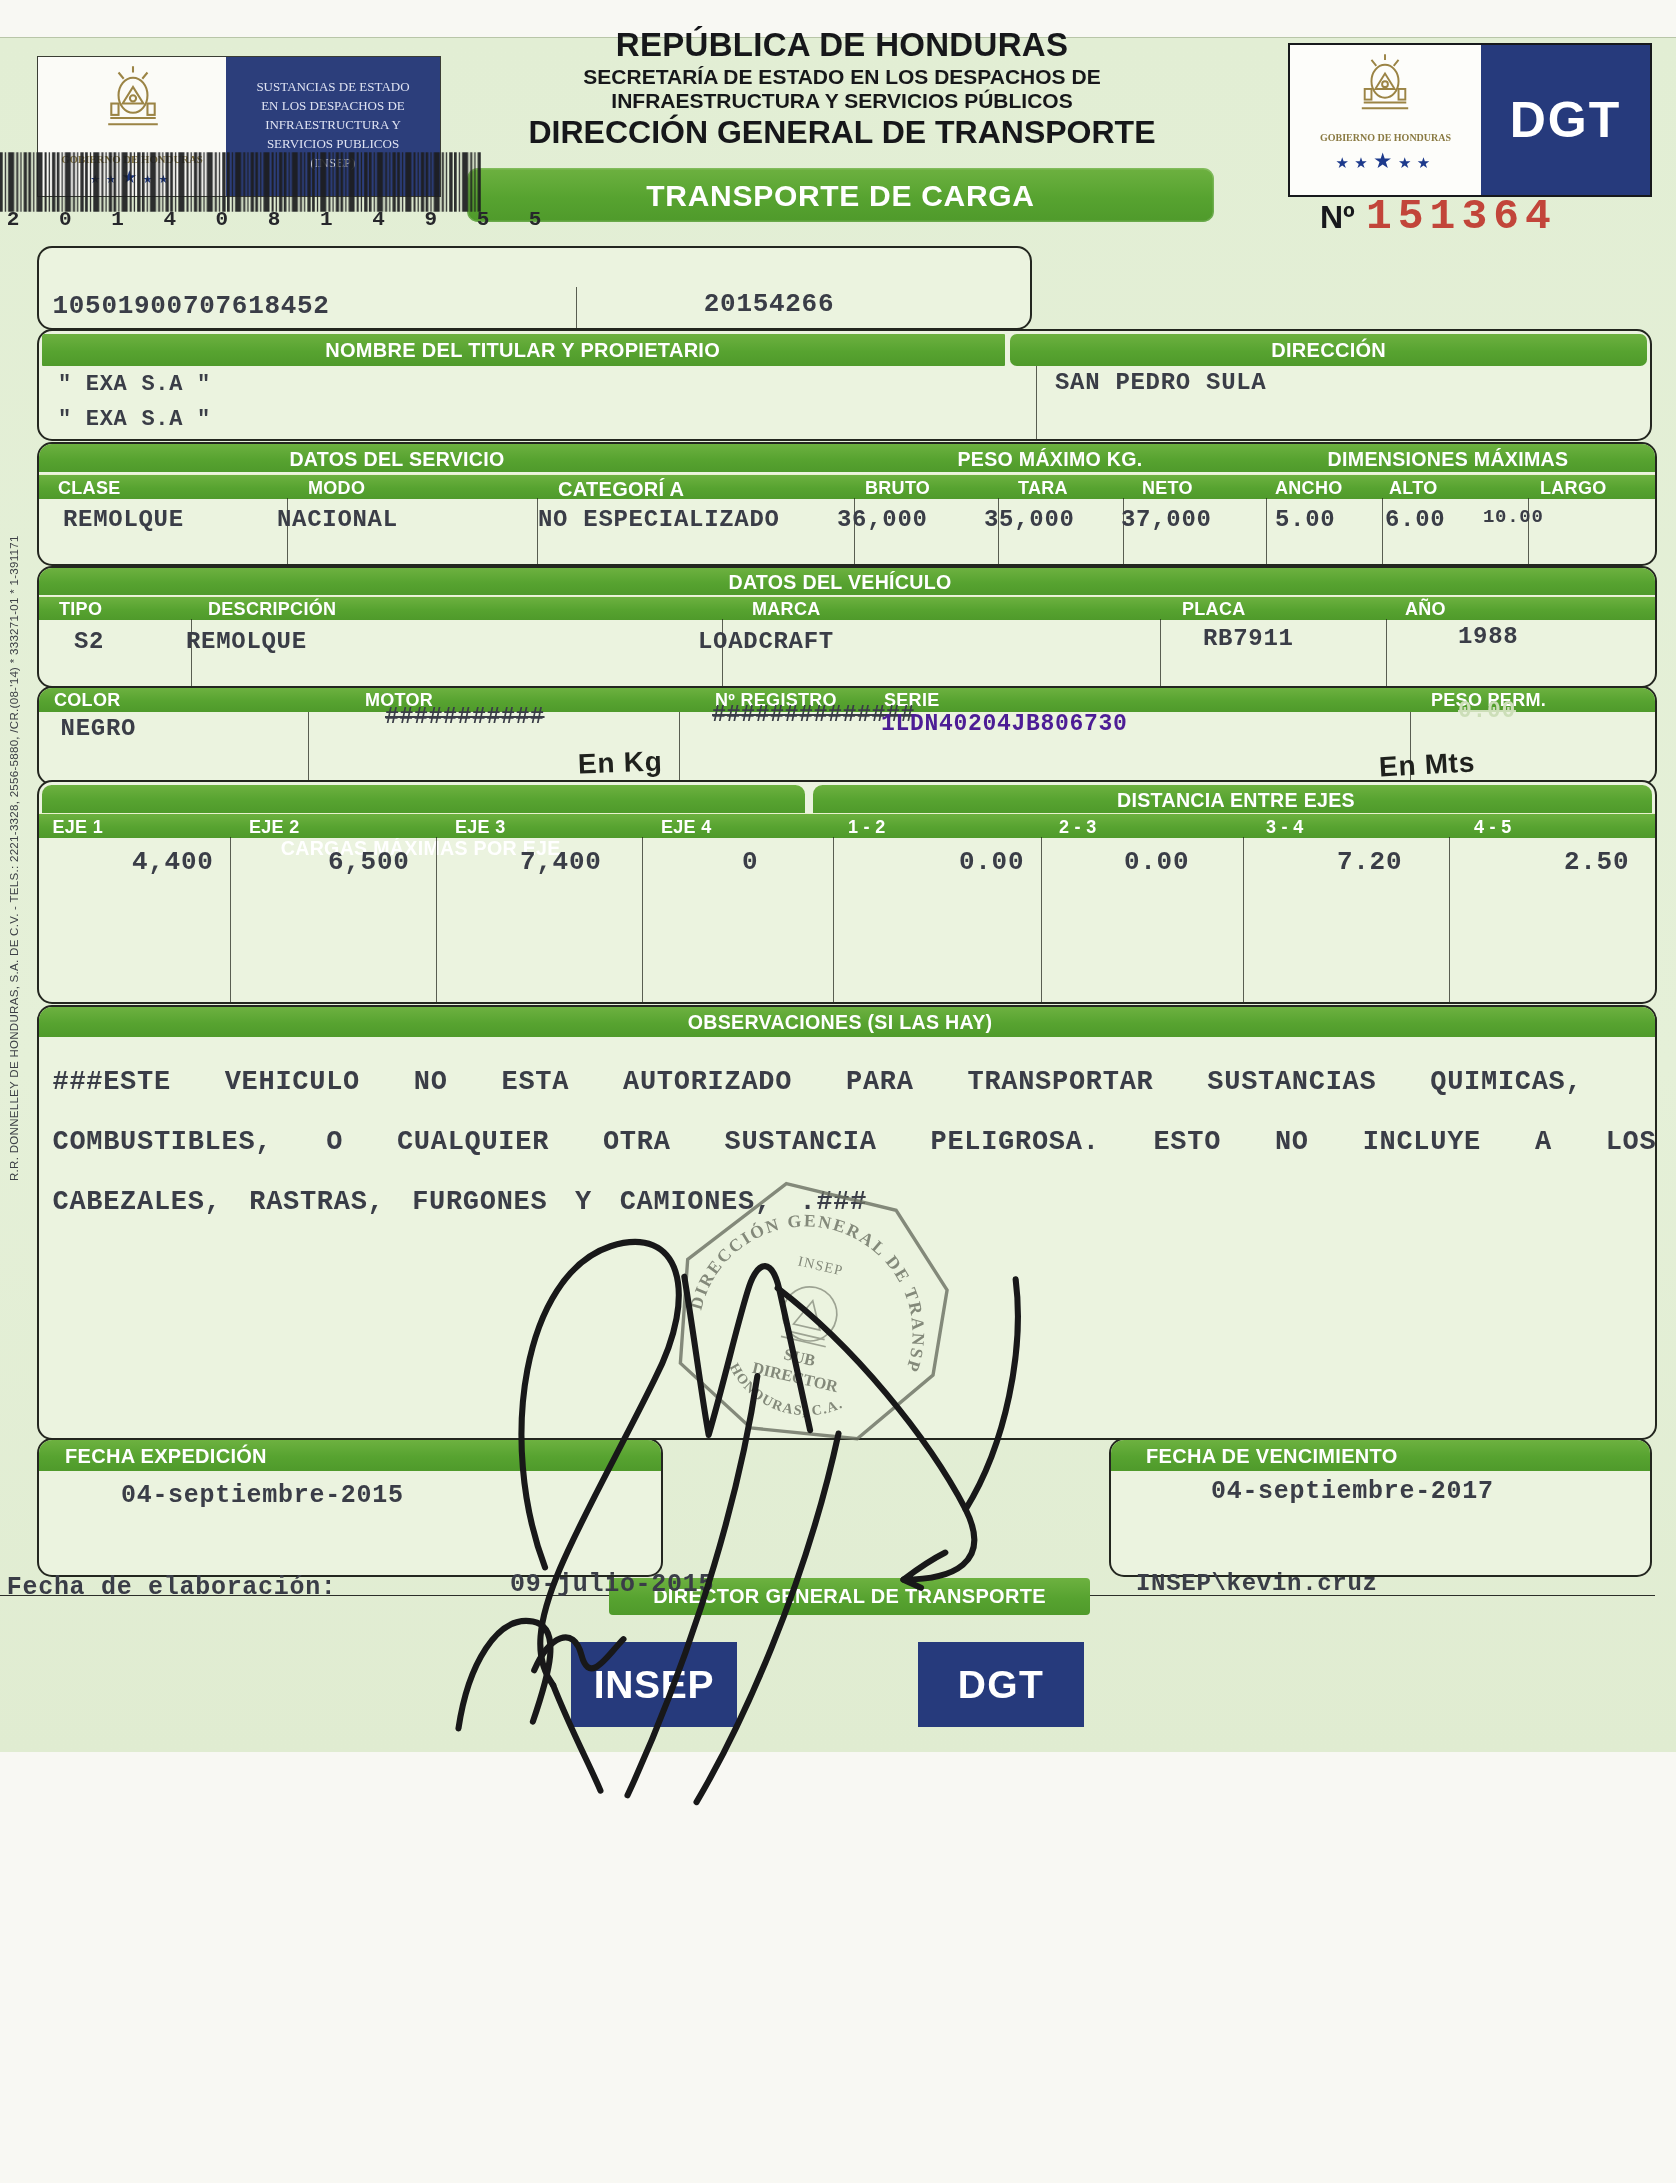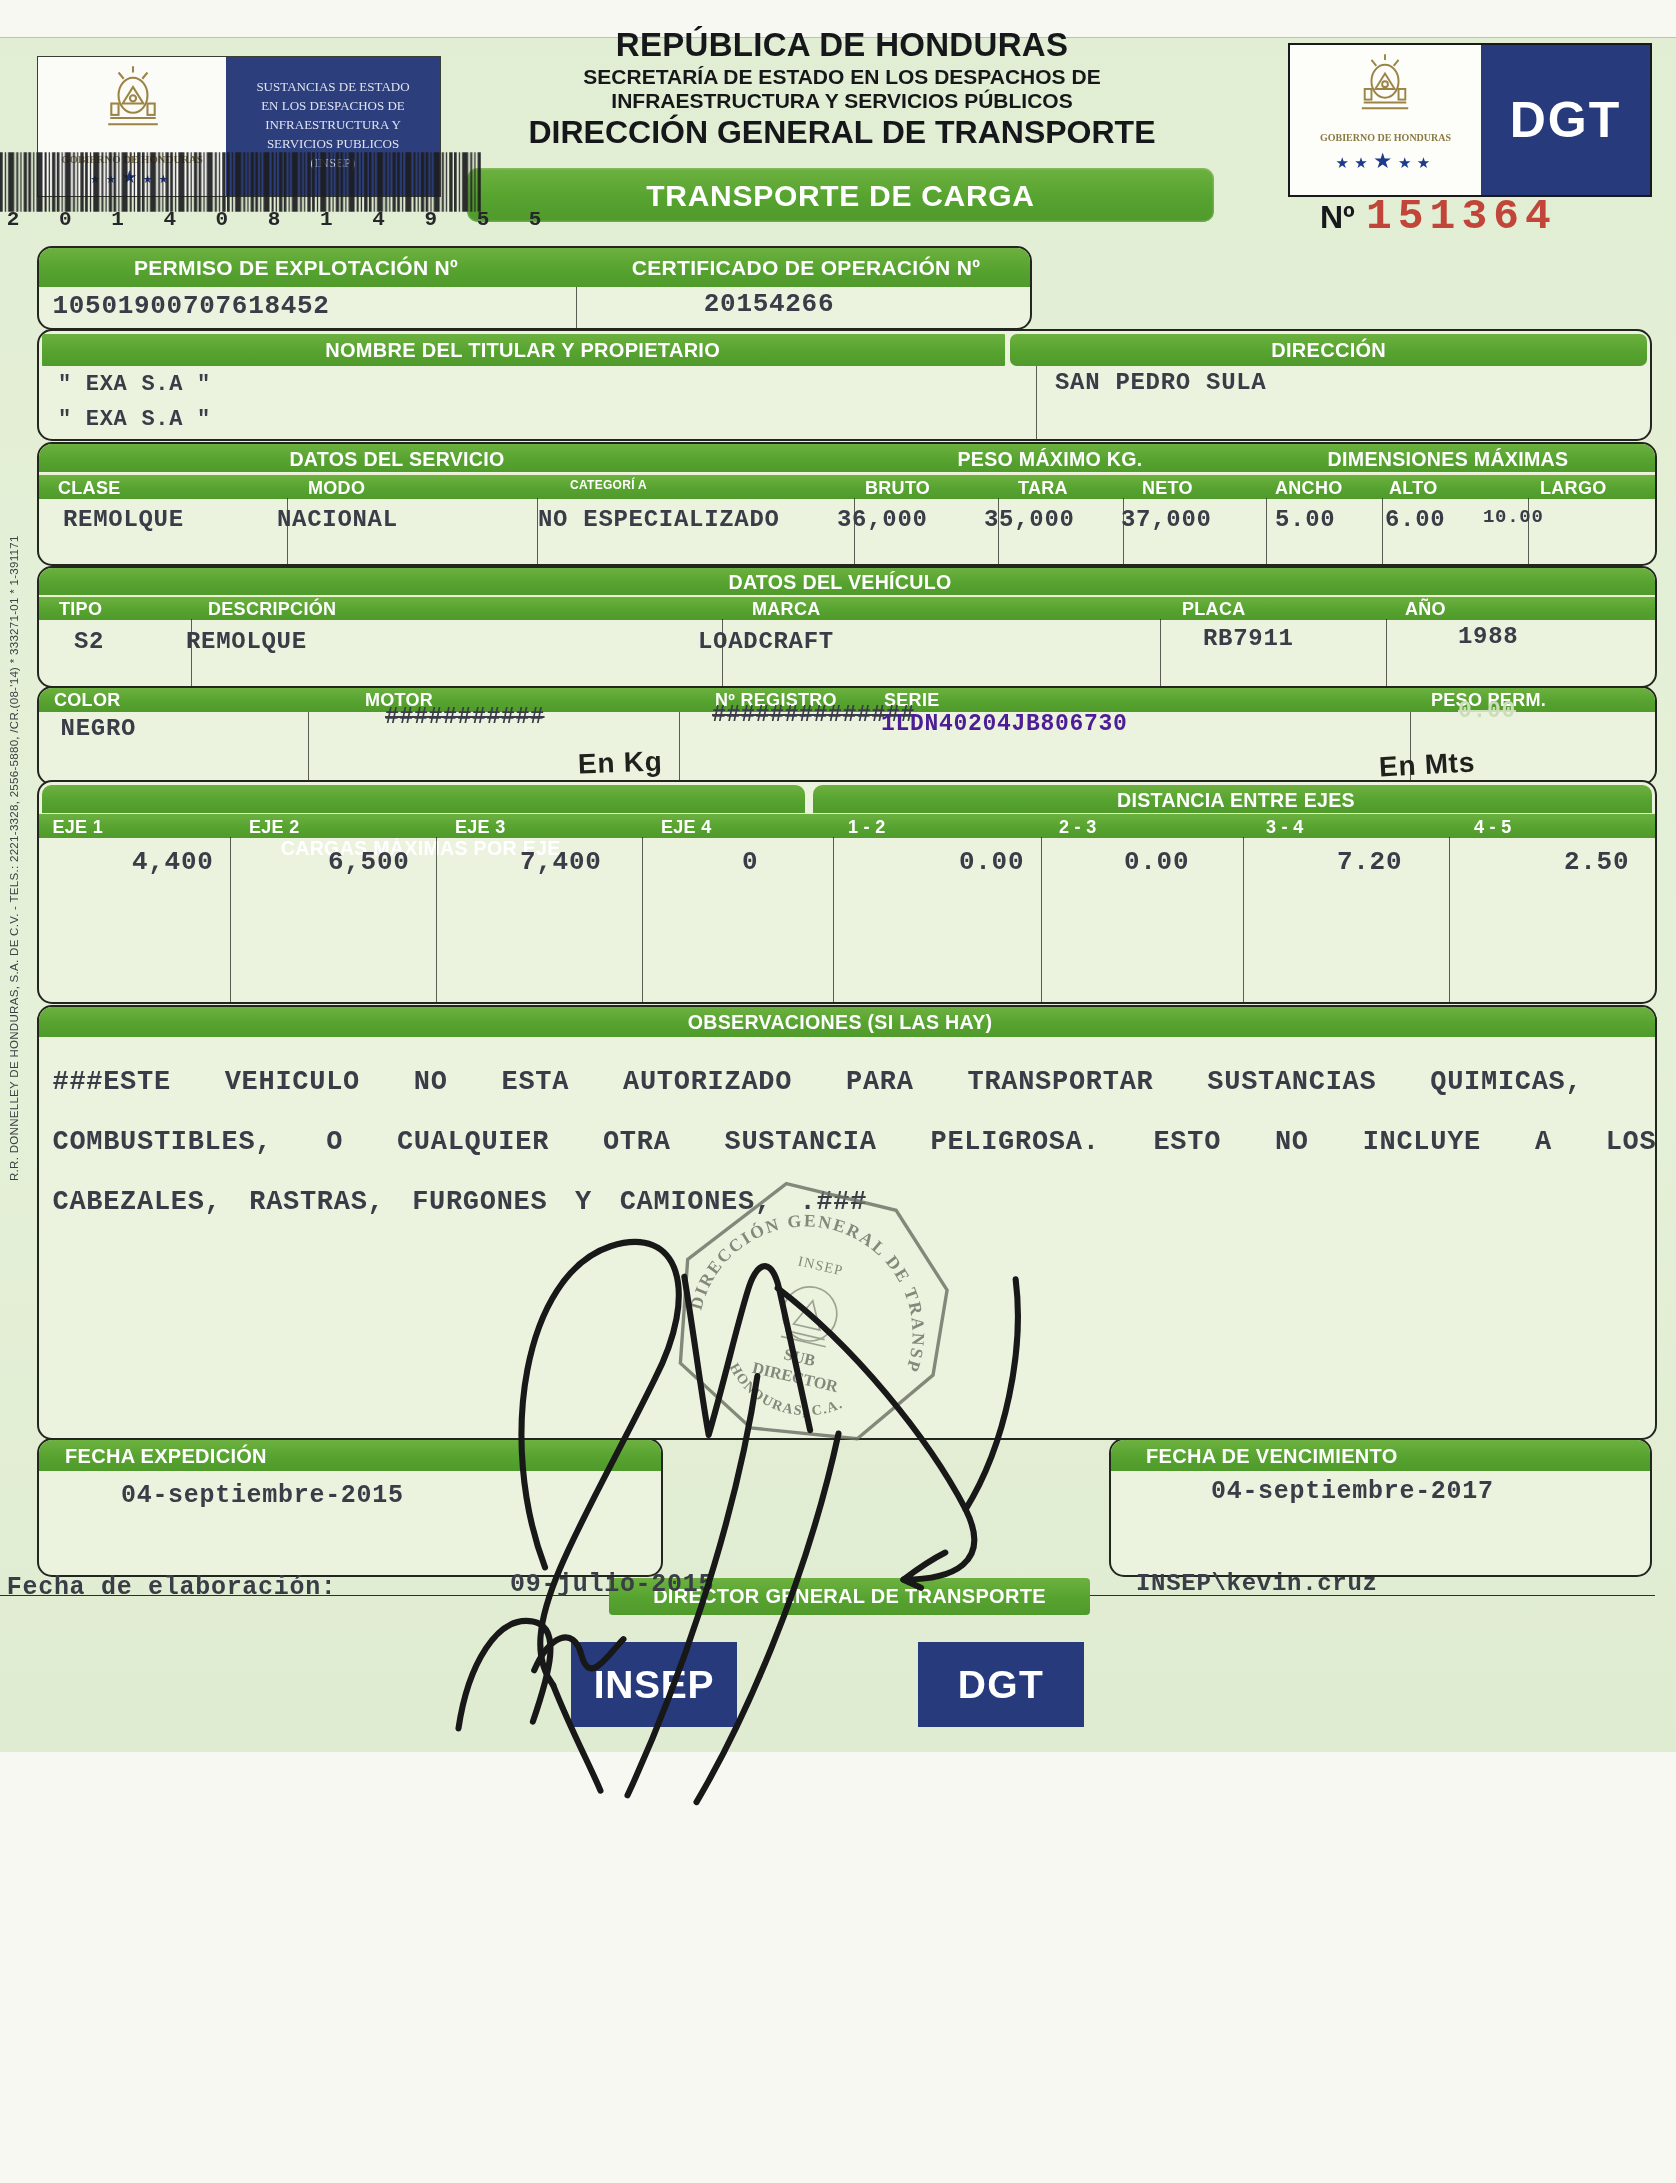--- a/index.html
+++ b/index.html
@@ -115,24 +115,20 @@
       </div>
     </div>
     <div class="navy" style="position:absolute;left:191px;top:0;right:0;height:100%;display:flex;align-items:center;justify-content:center;">
       <span style="color:#fff;font-weight:700;font-size:50px;letter-spacing:2px;">DGT</span>
     </div>
   </div>
   <div style="position:absolute;left:1320px;top:161px;font-size:32px;font-weight:700;color:#17181c;">Nº</div>
   <div class="val" style="left:1366px;top:154px;font-size:43px;color:#c2453a;letter-spacing:6px;">151364</div>
 
   <div class="box" style="left:37px;top:208px;width:991px;height:80px;">
-    <div class="gbar" style="left:0;top:0;right:0;height:39px;">
-      <div class="glabel c" style="left:257px;top:8px;font-size:21px;">PERMISO DE EXPLOTACIÓN Nº</div>
-      <div class="glabel c" style="left:767px;top:8px;font-size:21px;">CERTIFICADO DE OPERACIÓN Nº</div>
-    </div>
     <div class="vline" style="left:537px;top:39px;bottom:0;"></div>
     <div class="val" style="left:13.5px;top:43px;font-size:26px;">10501900707618452</div>
     <div class="val c" style="left:730px;top:41px;font-size:26px;">20154266</div>
   </div>
 
   <div class="box" style="left:37px;top:291px;width:1611px;height:108px;">
     <div class="gbar" style="left:2.7px;top:2.7px;width:963px;height:32px;border-radius:1px;">
       <div class="glabel c" style="left:481px;top:5.4px;font-size:20px;">NOMBRE DEL TITULAR Y PROPIETARIO</div>
     </div>
     <div class="gbar" style="left:971px;top:2.7px;right:2.7px;height:32px;border-radius:6.8px;">
@@ -146,21 +142,21 @@
 
   <div class="box" style="left:37px;top:404px;width:1616px;height:120px;">
     <div class="gbar" style="left:0;top:0;right:0;height:28px;">
       <div class="glabel c" style="left:358px;top:4px;font-size:19.6px;">DATOS DEL SERVICIO</div>
       <div class="glabel c" style="left:1011px;top:4px;font-size:19.6px;">PESO MÁXIMO KG.</div>
       <div class="glabel c" style="left:1409px;top:4px;font-size:19.6px;">DIMENSIONES MÁXIMAS</div>
     </div>
     <div class="gbar" style="left:0;top:30px;right:0;height:24px;border-top:1.4px solid #e9f1cf;">
       <div class="glabel" style="left:19px;top:2.7px;font-size:18px;">CLASE</div>
       <div class="glabel" style="left:269px;top:2.7px;font-size:18px;">MODO</div>
-      <div class="glabel" style="left:519px;top:2.7px;font-size:12px;margin-left:12px;">CATEGORÍ A</div>
+      <div class="glabel" style="left:519px;top:2.7px;font-size:20px;">CATEGORÍ A</div>
       <div class="glabel" style="left:826px;top:2.7px;font-size:18px;">BRUTO</div>
       <div class="glabel" style="left:979px;top:2.7px;font-size:18px;">TARA</div>
       <div class="glabel" style="left:1103px;top:2.7px;font-size:18px;">NETO</div>
       <div class="glabel" style="left:1236px;top:2.7px;font-size:18px;">ANCHO</div>
       <div class="glabel" style="left:1350px;top:2.7px;font-size:18px;">ALTO</div>
       <div class="glabel" style="left:1501px;top:2.7px;font-size:18px;">LARGO</div>
     </div>
     <div class="vline" style="left:248px;top:54px;bottom:0;"></div>
     <div class="vline" style="left:498px;top:54px;bottom:0;"></div>
     <div class="vline" style="left:815px;top:54px;bottom:0;"></div>

